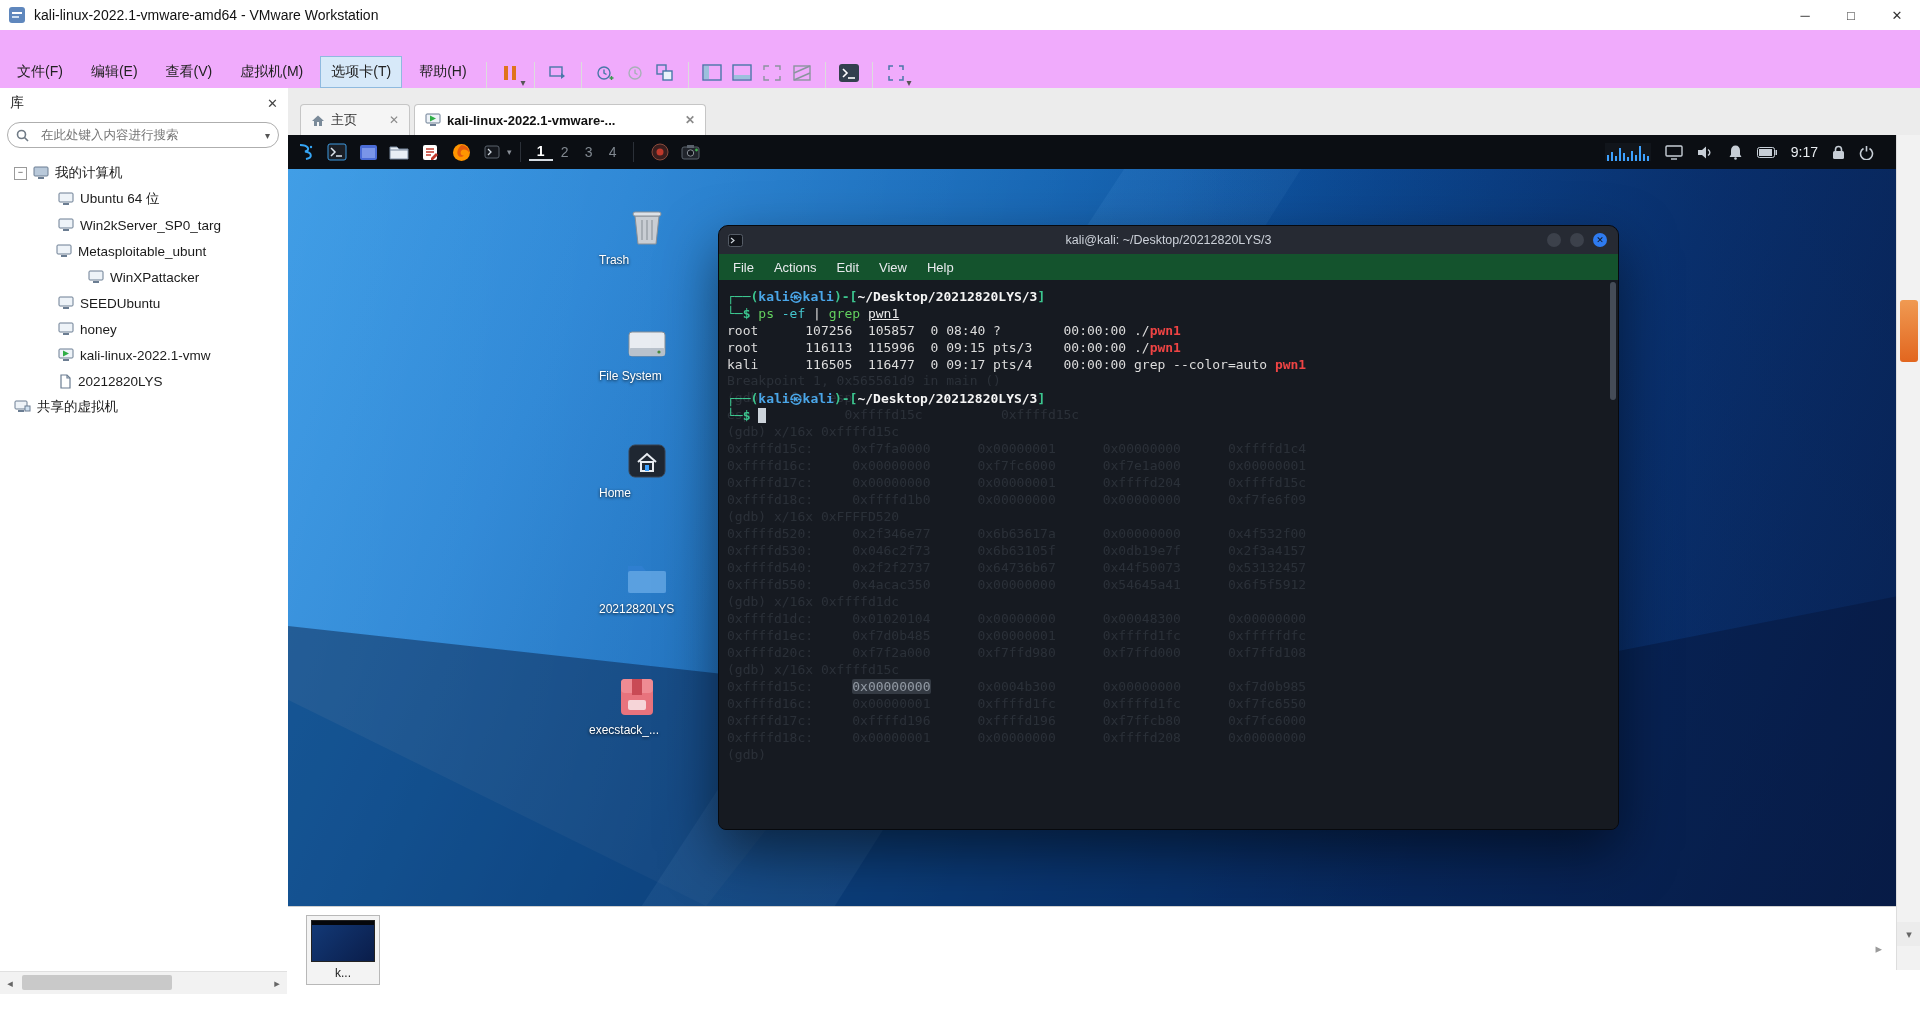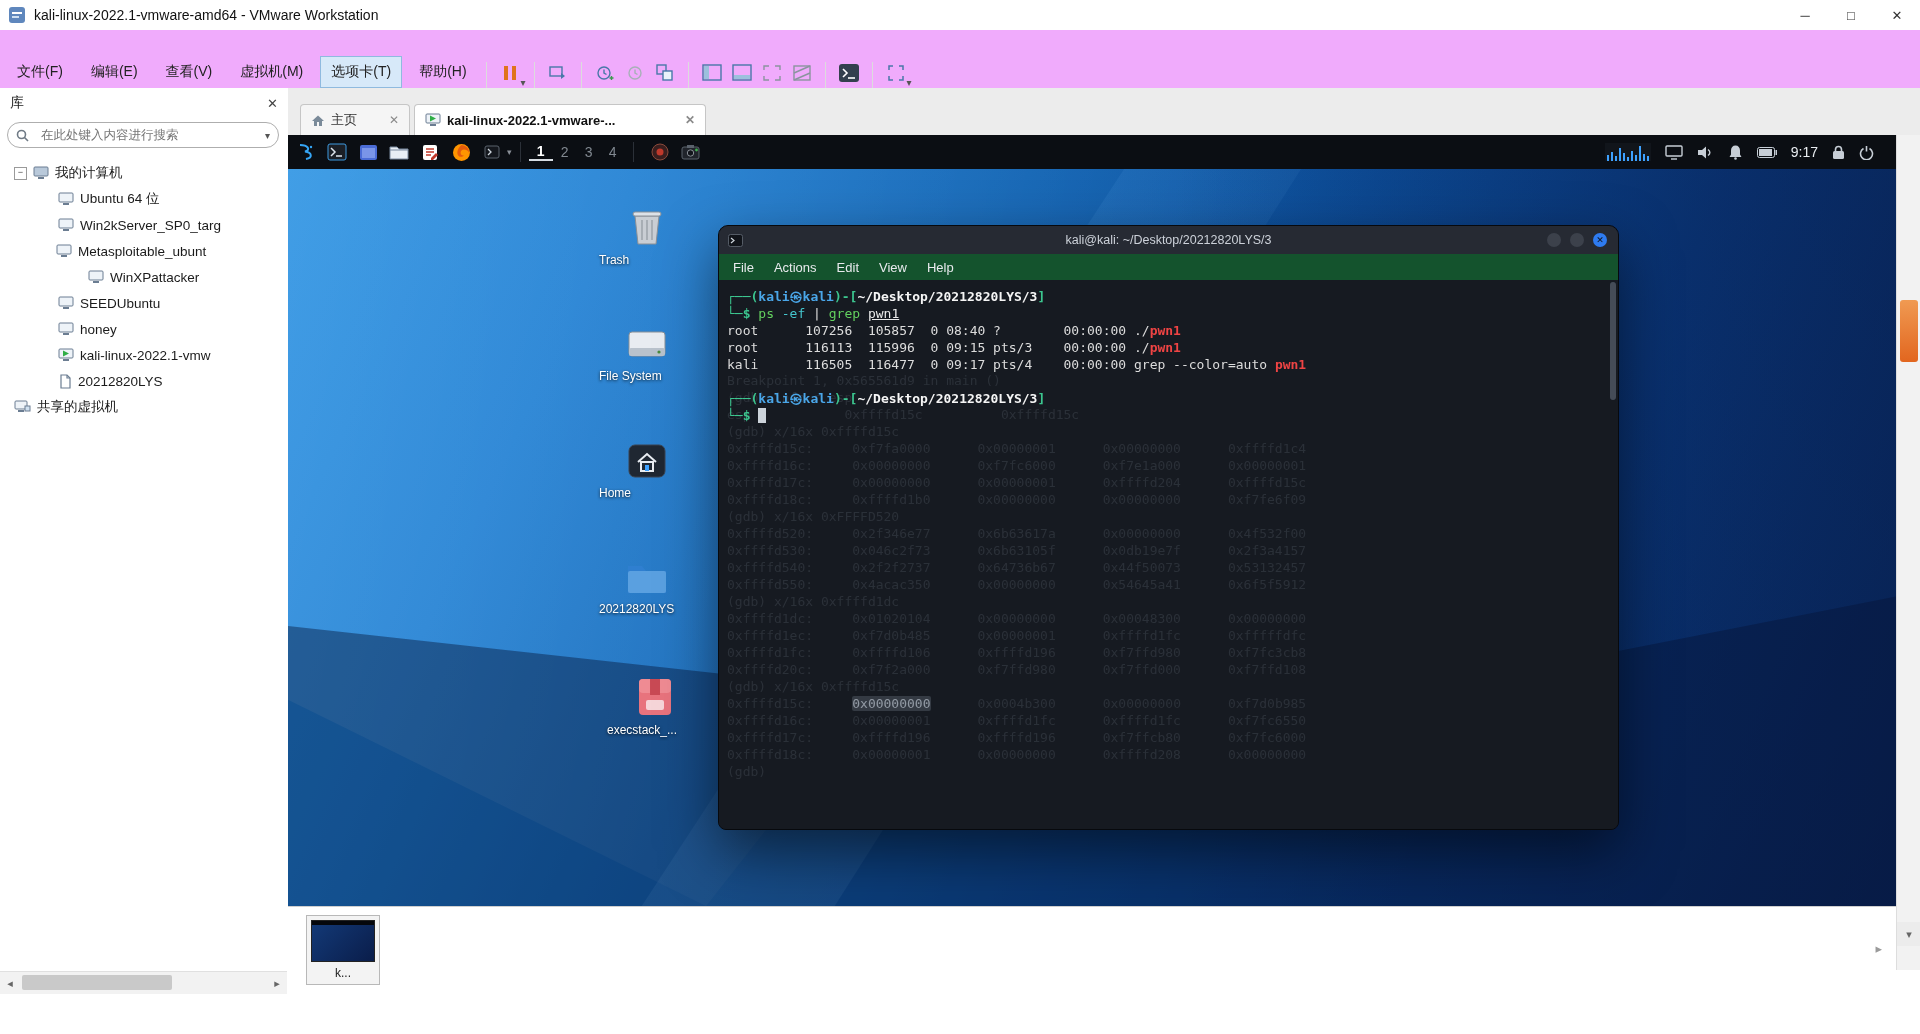--- a/index.html
+++ b/index.html
@@ -557,21 +557,21 @@
   </div>
   <div class="dicon" style="left:311px;top:424px">
     <span class="glyph">
       <svg width="44" height="38">
           <path d="M3 7h14l4 5h20v22H3z" fill="#2f7fd0"></path>
           <rect x="3" y="12" width="38" height="22" rx="2" fill="#5aa0e0"></rect>
         </svg>
     </span>
     <div class="dlabel">20212820LYS</div>
   </div>
-  <div class="dicon" style="left:319px;top:541px">
+  <div class="dicon" style="left:301px;top:541px">
     <span class="glyph">
       <svg width="38" height="42">
           <rect x="3" y="3" width="32" height="36" rx="4" fill="#e8737d"></rect>
           <rect x="3" y="3" width="32" height="14" rx="4" fill="#ef8b93"></rect>
           <rect x="14" y="3" width="10" height="16" fill="#c94a55"></rect>
           <rect x="10" y="24" width="18" height="10" rx="2" fill="#f6d5d8"></rect>
         </svg>
     </span>
     <div class="dlabel">execstack_...</div>
   </div>
@@ -609,21 +609,20 @@
           <div class="gline"><span>0xffffd17c:     0x00000000      0x00000001      0xffffd204      0xffffd15c</span></div>
           <div class="gline"><span>0xffffd18c:     0xffffd1b0      0x00000000      0x00000000      0xf7fe6f09</span></div>
           <div class="gline"><span>(gdb) x/16x 0xFFFFD520</span></div>
           <div class="gline"><span>0xffffd520:     0x2f346e77      0x6b63617a      0x00000000      0x4f532f00</span></div>
           <div class="gline"><span>0xffffd530:     0x046c2f73      0x6b63105f      0x0db19e7f      0x2f3a4157</span></div>
           <div class="gline"><span>0xffffd540:     0x2f2f2737      0x64736b67      0x44f50073      0x53132457</span></div>
           <div class="gline"><span>0xffffd550:     0x4acac350      0x00000000      0x54645a41      0x6f5f5912</span></div>
           <div class="gline"><span>(gdb) x/16x 0xffffd1dc</span></div>
           <div class="gline"><span>0xffffd1dc:     0x01020104      0x00000000      0x00048300      0x00000000</span></div>
           <div class="gline"><span>0xffffd1ec:     0xf7d0b485      0x00000001      0xffffd1fc      0xfffffdfc</span></div>
-          <div class="gline"><span>0xffffd1fc:     0xffffd106      0xffffd196      0xf7ffd980      0xf7fc3cb8</span></div>
           <div class="gline"><span>0xffffd20c:     0xf7f2a000      0xf7ffd980      0xf7ffd000      0xf7ffd108</span></div>
           <div class="gline"><span>(gdb) x/16x 0xffffd15c</span></div>
           <div class="gline"><span>0xffffd15c:     </span><span class="gsel">0x00000000</span><span>      0x0004b300      0x00000000      0xf7d0b985</span></div>
           <div class="gline"><span>0xffffd16c:     0x00000001      0xffffd1fc      0xffffd1fc      0xf7fc6550</span></div>
           <div class="gline"><span>0xffffd17c:     0xffffd196      0xffffd196      0xf7ffcb80      0xf7fc6000</span></div>
           <div class="gline"><span>0xffffd18c:     0x00000001      0x00000000      0xffffd208      0x00000000</span></div>
           <div class="gline"><span>(gdb) </span></div>
         </div>
       <div id="t-lines">
           <div class="tline"><span class="seg-frame">┌──(</span><span class="seg-user">kali㉿kali</span><span class="seg-frame">)-[</span><span class="seg-path">~/Desktop/20212820LYS/3</span><span class="seg-frame">]</span></div>

